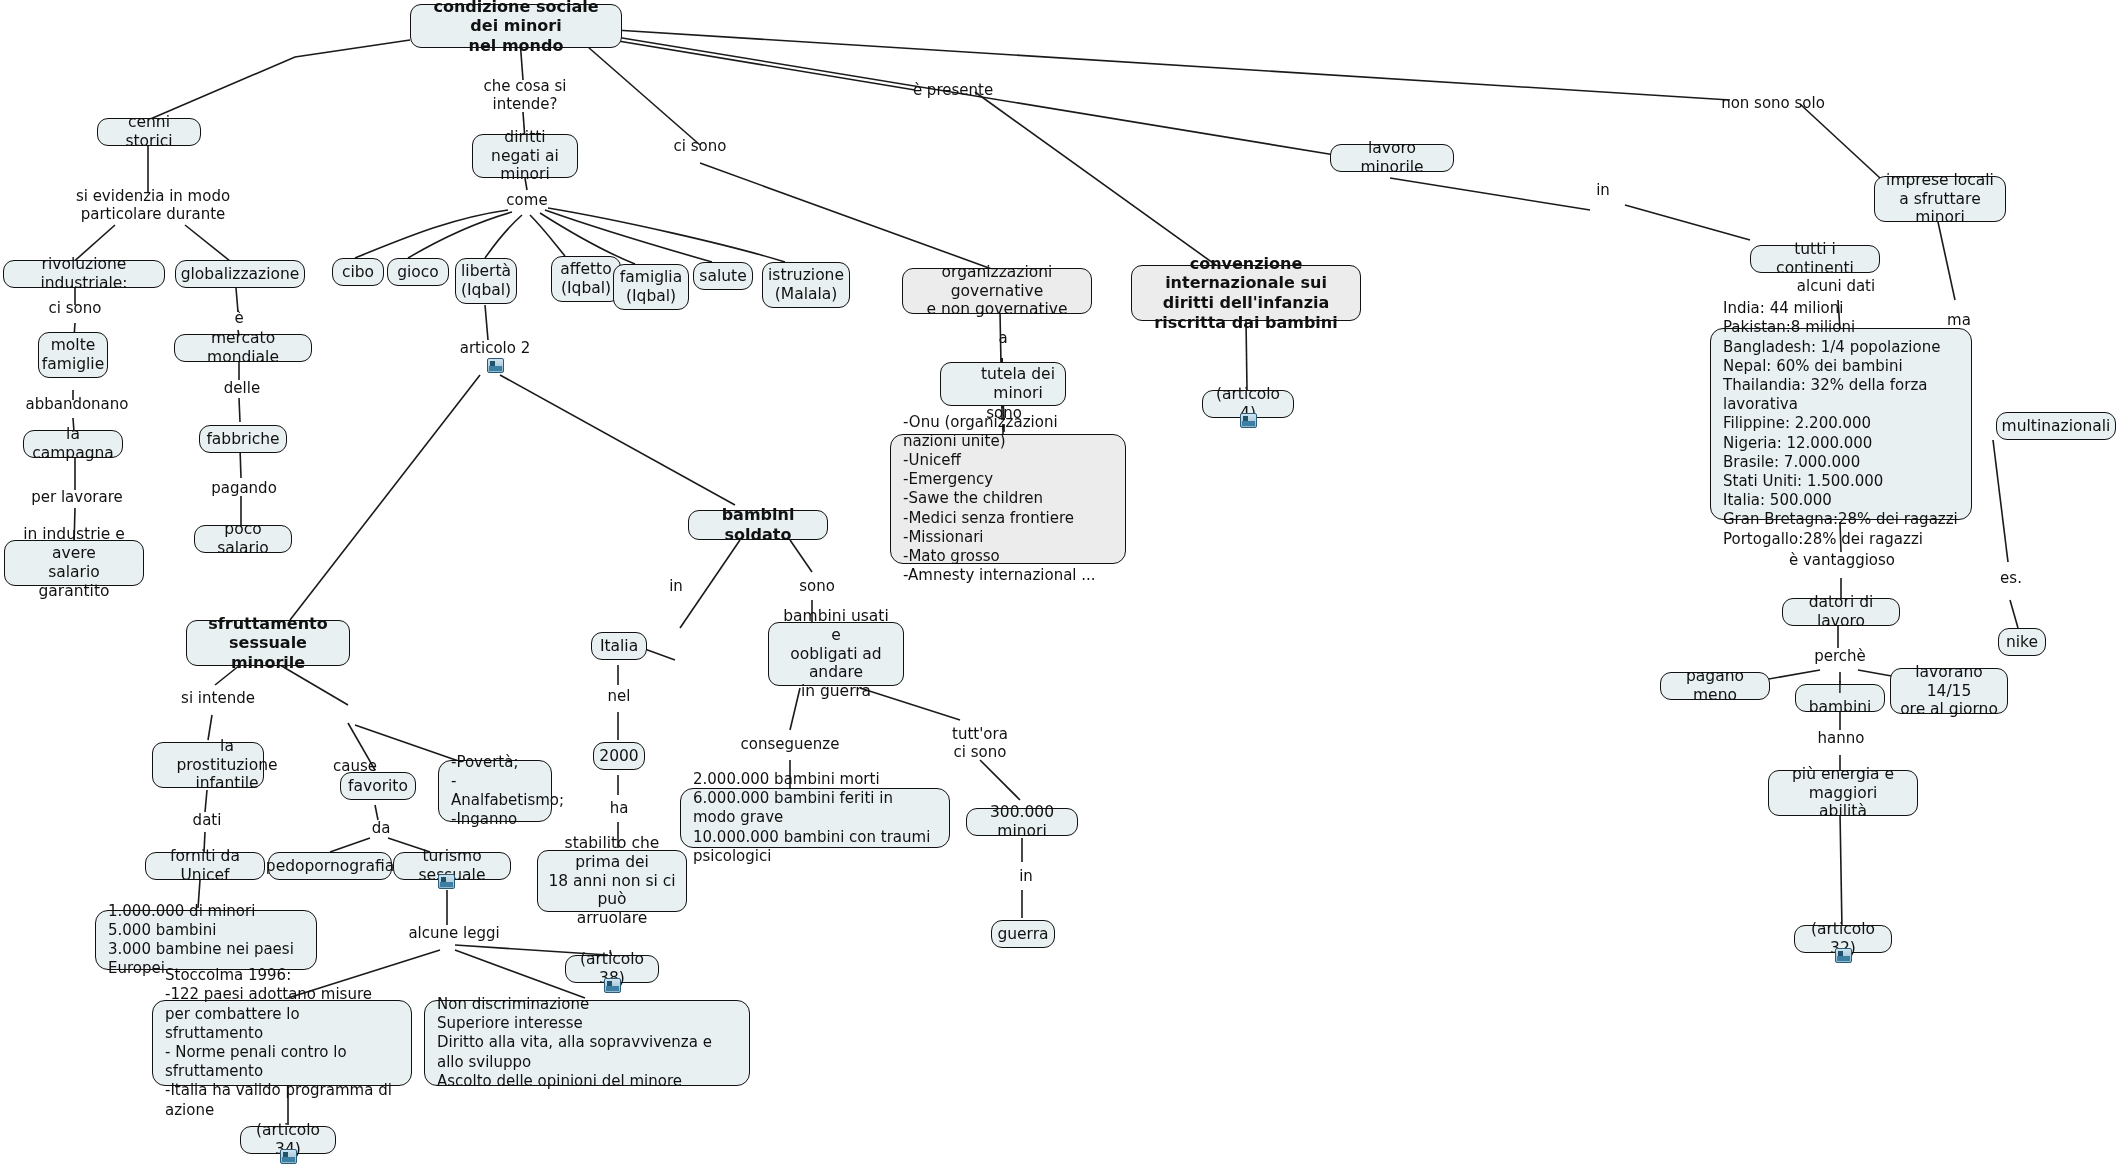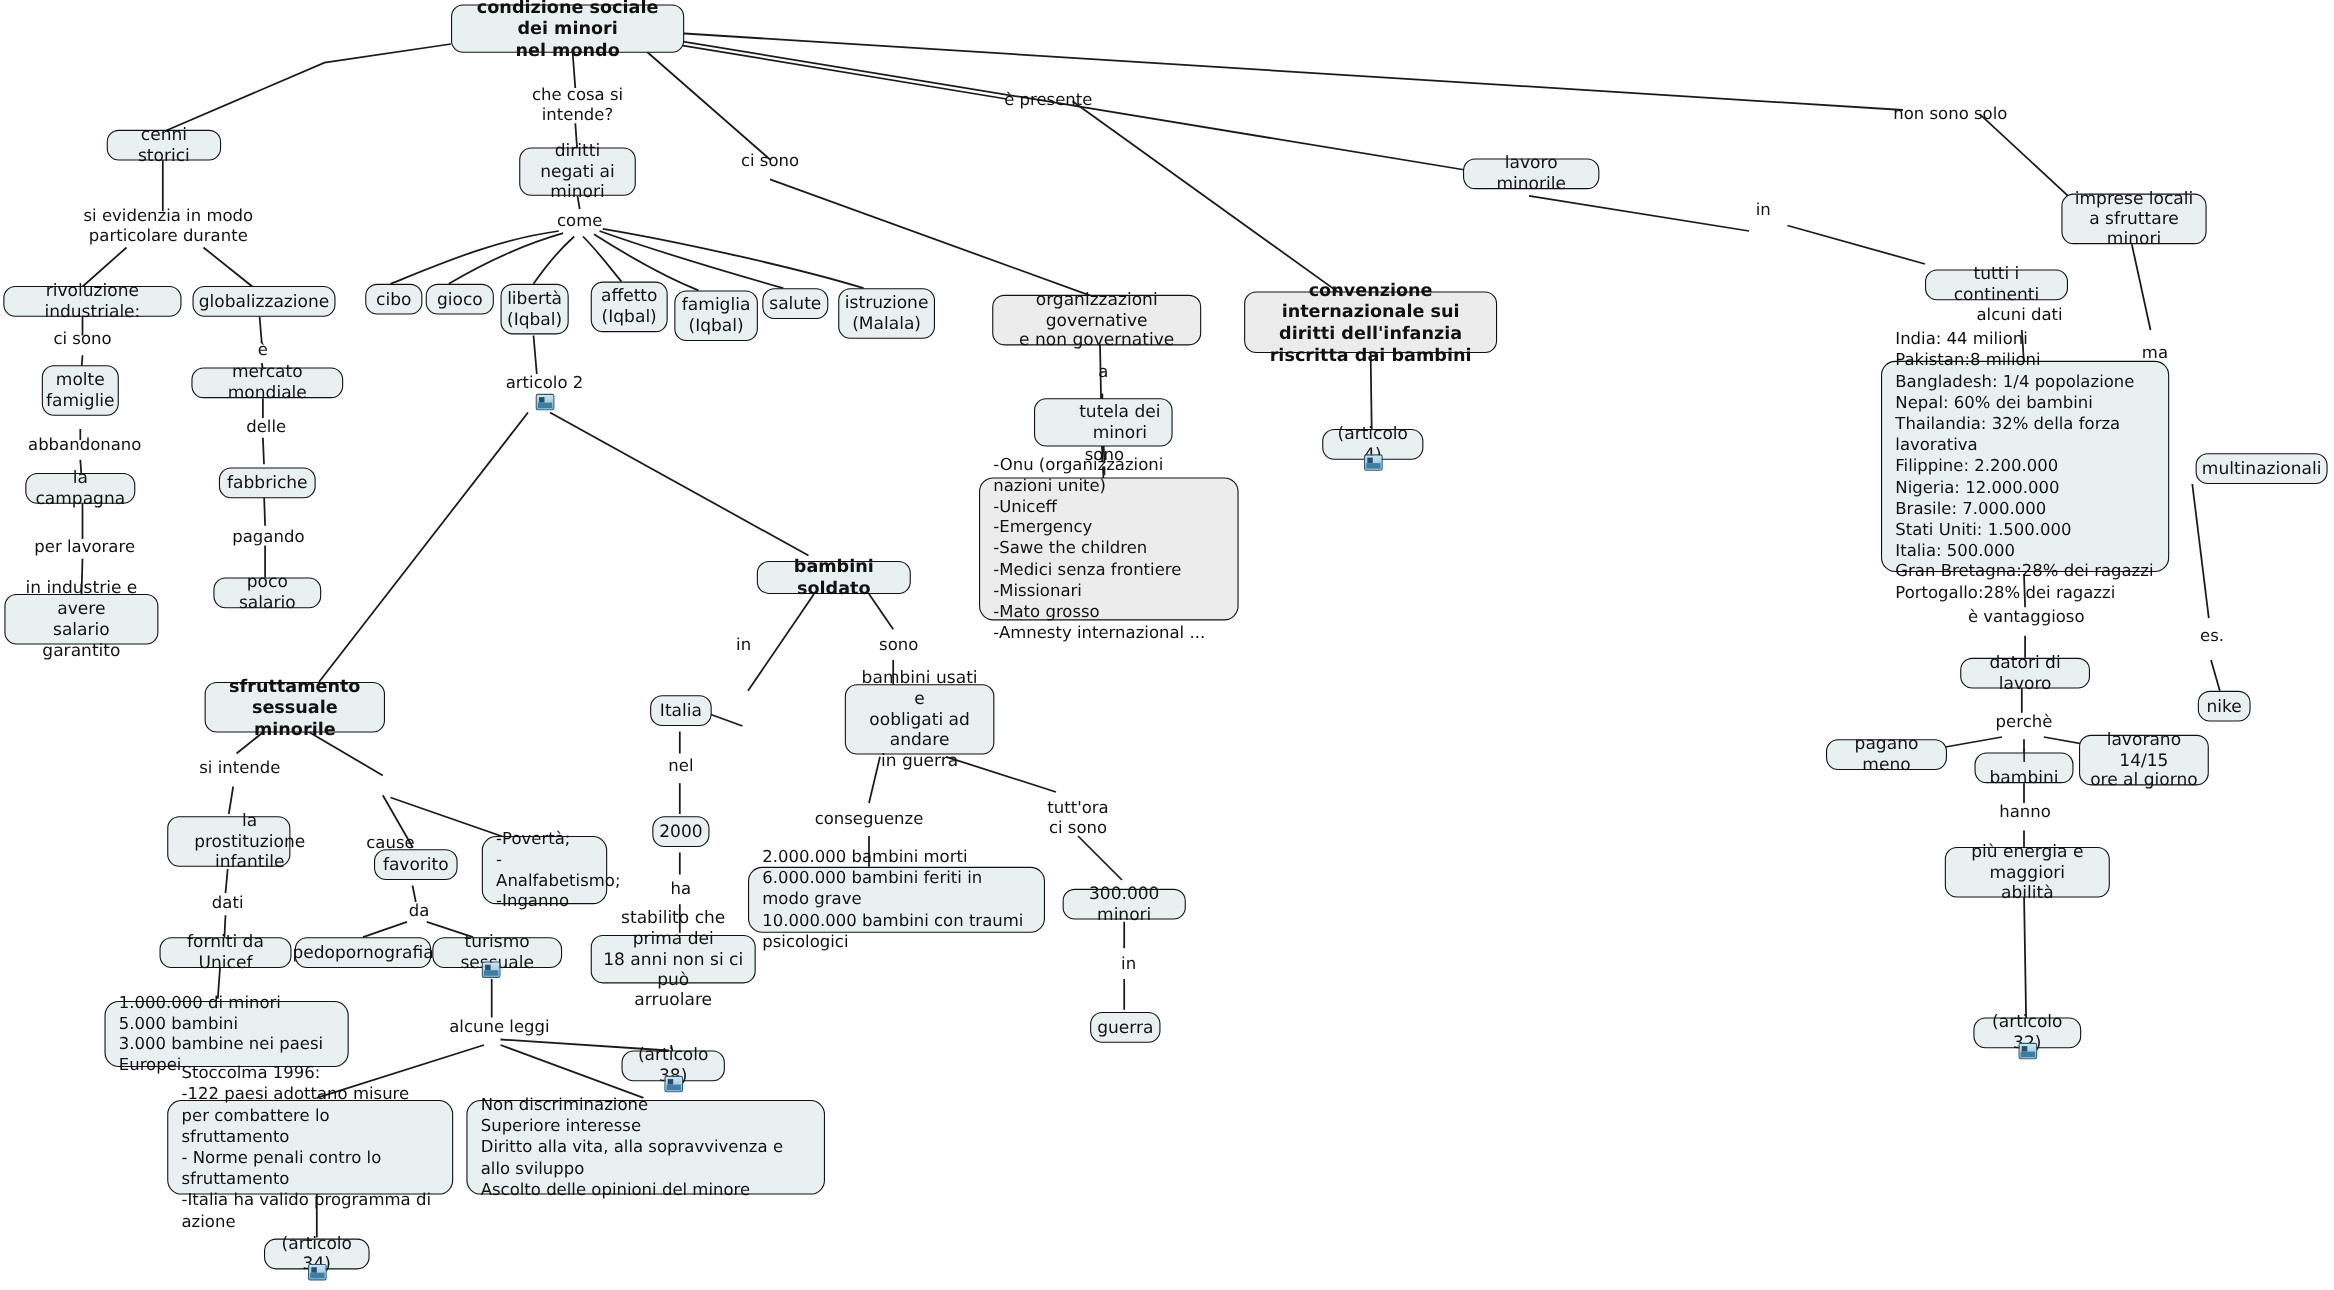--- a/index.html
+++ b/index.html
@@ -234,21 +234,21 @@
 salario garantito</div>
 
   <div class="node" style="left:174px;top:334px;width:138px;height:28px;">mercato mondiale</div>
   <div class="node" style="left:199px;top:425px;width:88px;height:28px;">fabbriche</div>
   <div class="node" style="left:194px;top:525px;width:98px;height:28px;">poco salario</div>
 
   <div class="node" style="left:332px;top:258px;width:52px;height:28px;">cibo</div>
   <div class="node" style="left:387px;top:258px;width:62px;height:28px;">gioco</div>
   <div class="node" style="left:455px;top:258px;width:62px;height:46px;">libertà
 (Iqbal)</div>
-  <div class="node" style="left:537px;top:256px;width:70px;height:46px;">affetto
+  <div class="node" style="left:551px;top:256px;width:70px;height:46px;">affetto
 (Iqbal)</div>
   <div class="node" style="left:613px;top:264px;width:76px;height:46px;">famiglia
 (Iqbal)</div>
   <div class="node" style="left:693px;top:262px;width:60px;height:28px;">salute</div>
   <div class="node" style="left:762px;top:262px;width:88px;height:46px;">istruzione
 (Malala)</div>
 
   <div class="node grey" style="left:902px;top:268px;width:190px;height:46px;">organizzazioni governative
 e non governative</div>
   <div class="node" style="left:940px;top:362px;width:126px;height:44px;padding-left:39px;">tutela dei minori</div>
@@ -328,21 +328,21 @@
 
   <div class="node" style="left:240px;top:1126px;width:96px;height:28px;">(articolo 34)</div>
   <span class="resicon" style="left:280px;top:1149px;"></span>
 
   <div class="node" style="left:565px;top:955px;width:94px;height:28px;">(articolo 38)</div>
   <span class="resicon" style="left:604px;top:978px;"></span>
 
   <div class="node bold" style="left:688px;top:510px;width:140px;height:30px;">bambini soldato</div>
   <div class="node" style="left:591px;top:632px;width:56px;height:28px;">Italia</div>
   <div class="node" style="left:593px;top:742px;width:52px;height:28px;">2000</div>
-  <div class="node" style="left:537px;top:850px;width:150px;height:44px;">stabilito che prima dei
+  <div class="node" style="left:537px;top:850px;width:150px;height:62px;">stabilito che prima dei
 18 anni non si ci può
 arruolare</div>
 
   <div class="node" style="left:748px;top:622px;width:136px;height:64px;margin-left:20px;">bambini usati e
 oobligati ad andare
 in guerra</div>
   <div class="node listbox blue" style="left:680px;top:788px;width:270px;height:60px;">2.000.000 bambini morti
 6.000.000 bambini feriti in modo grave
 10.000.000 bambini con traumi psicologici</div>
   <div class="node" style="left:966px;top:808px;width:112px;height:28px;">300.000 minori</div>

